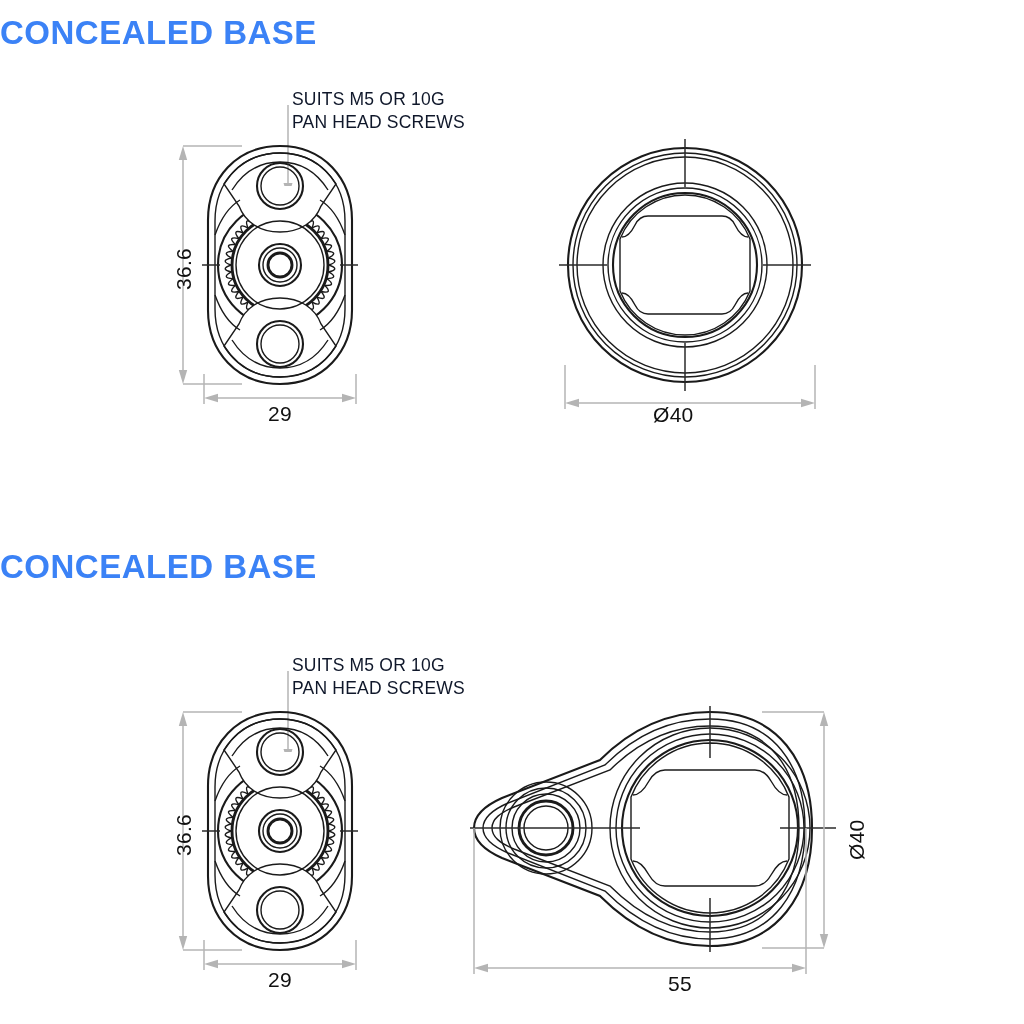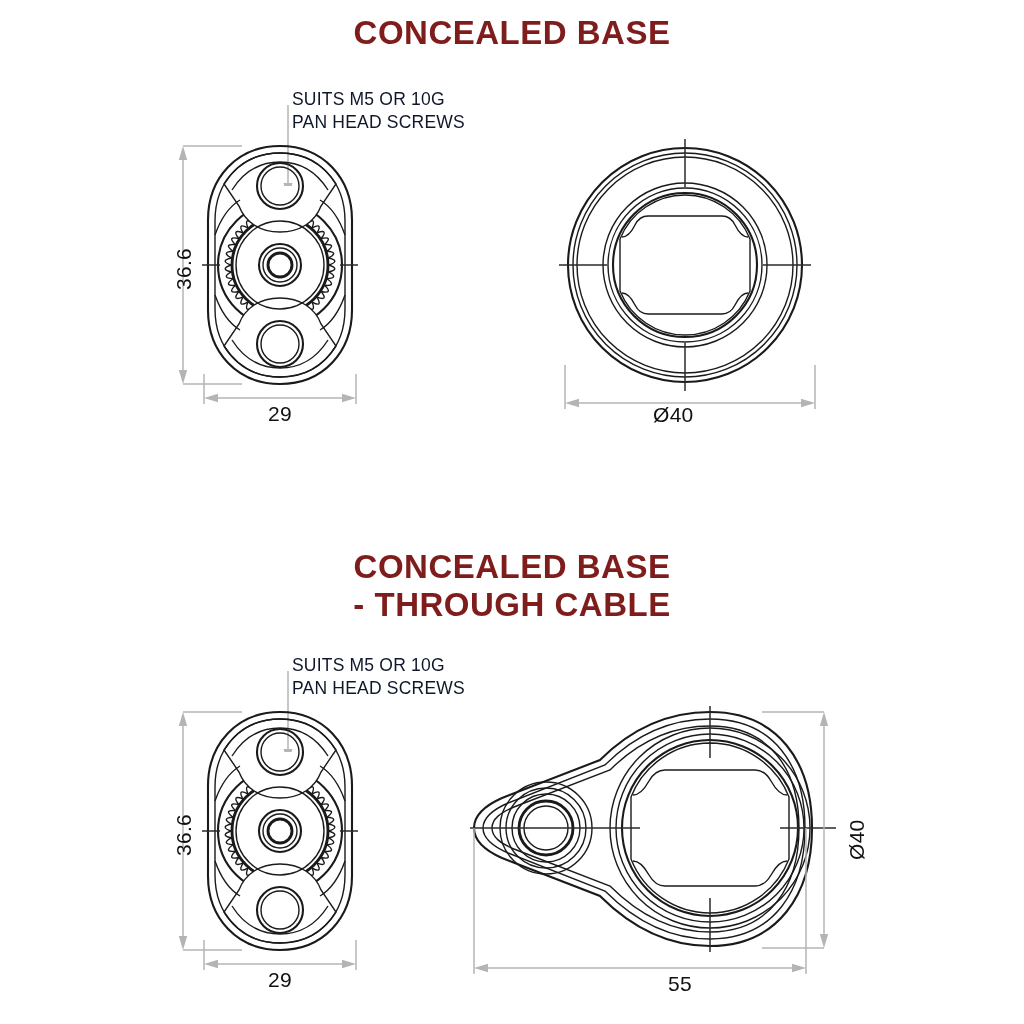--- a/index.html
+++ b/index.html
@@ -17,24 +17,23 @@
   }
   .sheet {
     position: absolute;
     inset: 0;
     width: 1024px;
     height: 1024px;
   }
   .title {
     position: absolute;
     width: 100%;
-    text-align: center;
     font-weight: 700;
     letter-spacing: 0.5px;
-    color: #7f1d1d;
+    color: #3b82f6;
     line-height: 1.15;
   }
   #title-1 {
     top: 14px;
     font-size: 33px;
   }
   #title-2 {
     top: 548px;
     font-size: 33px;
   }
@@ -236,21 +235,21 @@
 
   <svg style="left:555px; top:375px;" width="270" height="45" viewBox="0 0 270 45">
     <line class="dim" x1="14" y1="28" x2="256" y2="28"></line>
     <polygon class="dimarrow" points="10,28 24,23.8 24,32.2"></polygon>
     <polygon class="dimarrow" points="260,28 246,23.8 246,32.2"></polygon>
     <line class="dim" x1="10" y1="-10" x2="10" y2="34"></line>
     <line class="dim" x1="260" y1="-10" x2="260" y2="34"></line>
   </svg>
   <div class="dimtext" style="left:653px; top:403px;">Ø40</div>
 
-  <div class="title" id="title-2"><span>CONCEALED BASE</span><br><span>- THROUGH CABLE</span></div>
+  <div class="title" id="title-2"><span>CONCEALED BASE</span><br></div>
 
   <div class="note" id="note-2">SUITS M5 OR 10G
 PAN HEAD SCREWS</div>
 
   <svg id="view-2-front" style="left:180px; top:706px;" width="200" height="250" viewBox="0 0 200 250">
     <g>
       <line class="dim" x1="108" y1="-35" x2="108" y2="48"></line>
       <polygon class="dimarrow" points="108,58 103.5,43 112.5,43"></polygon>
     </g>
 

